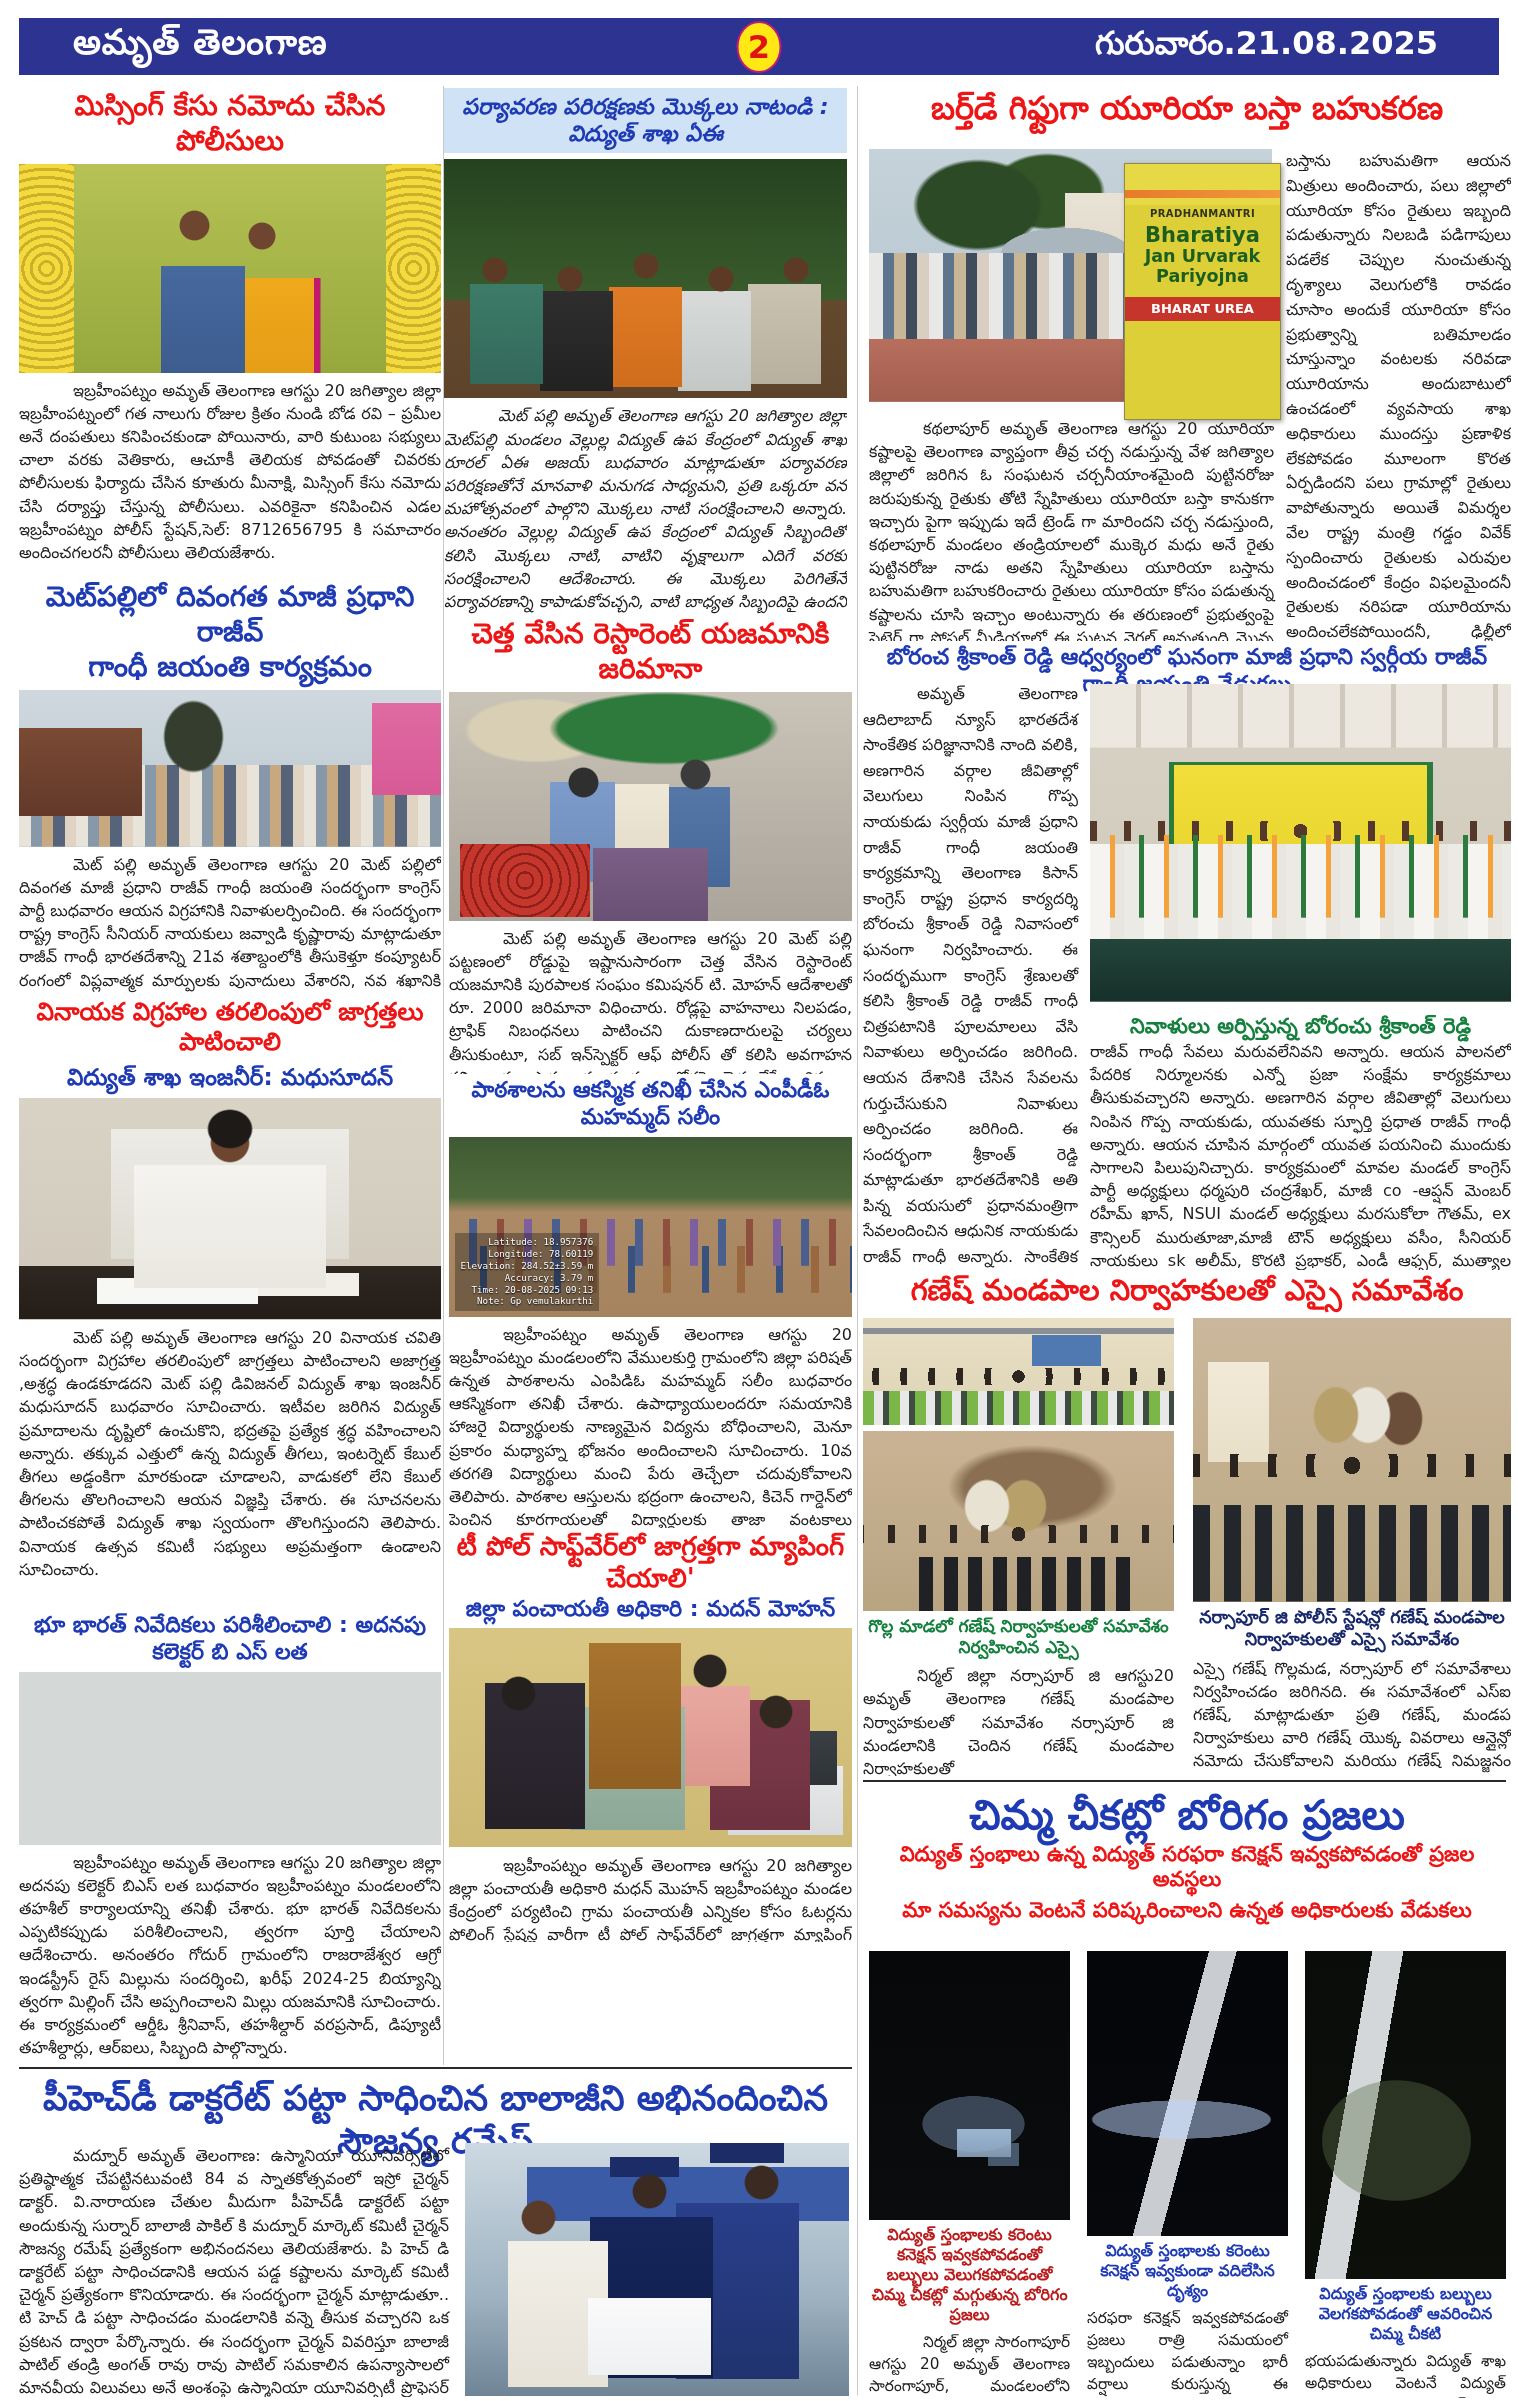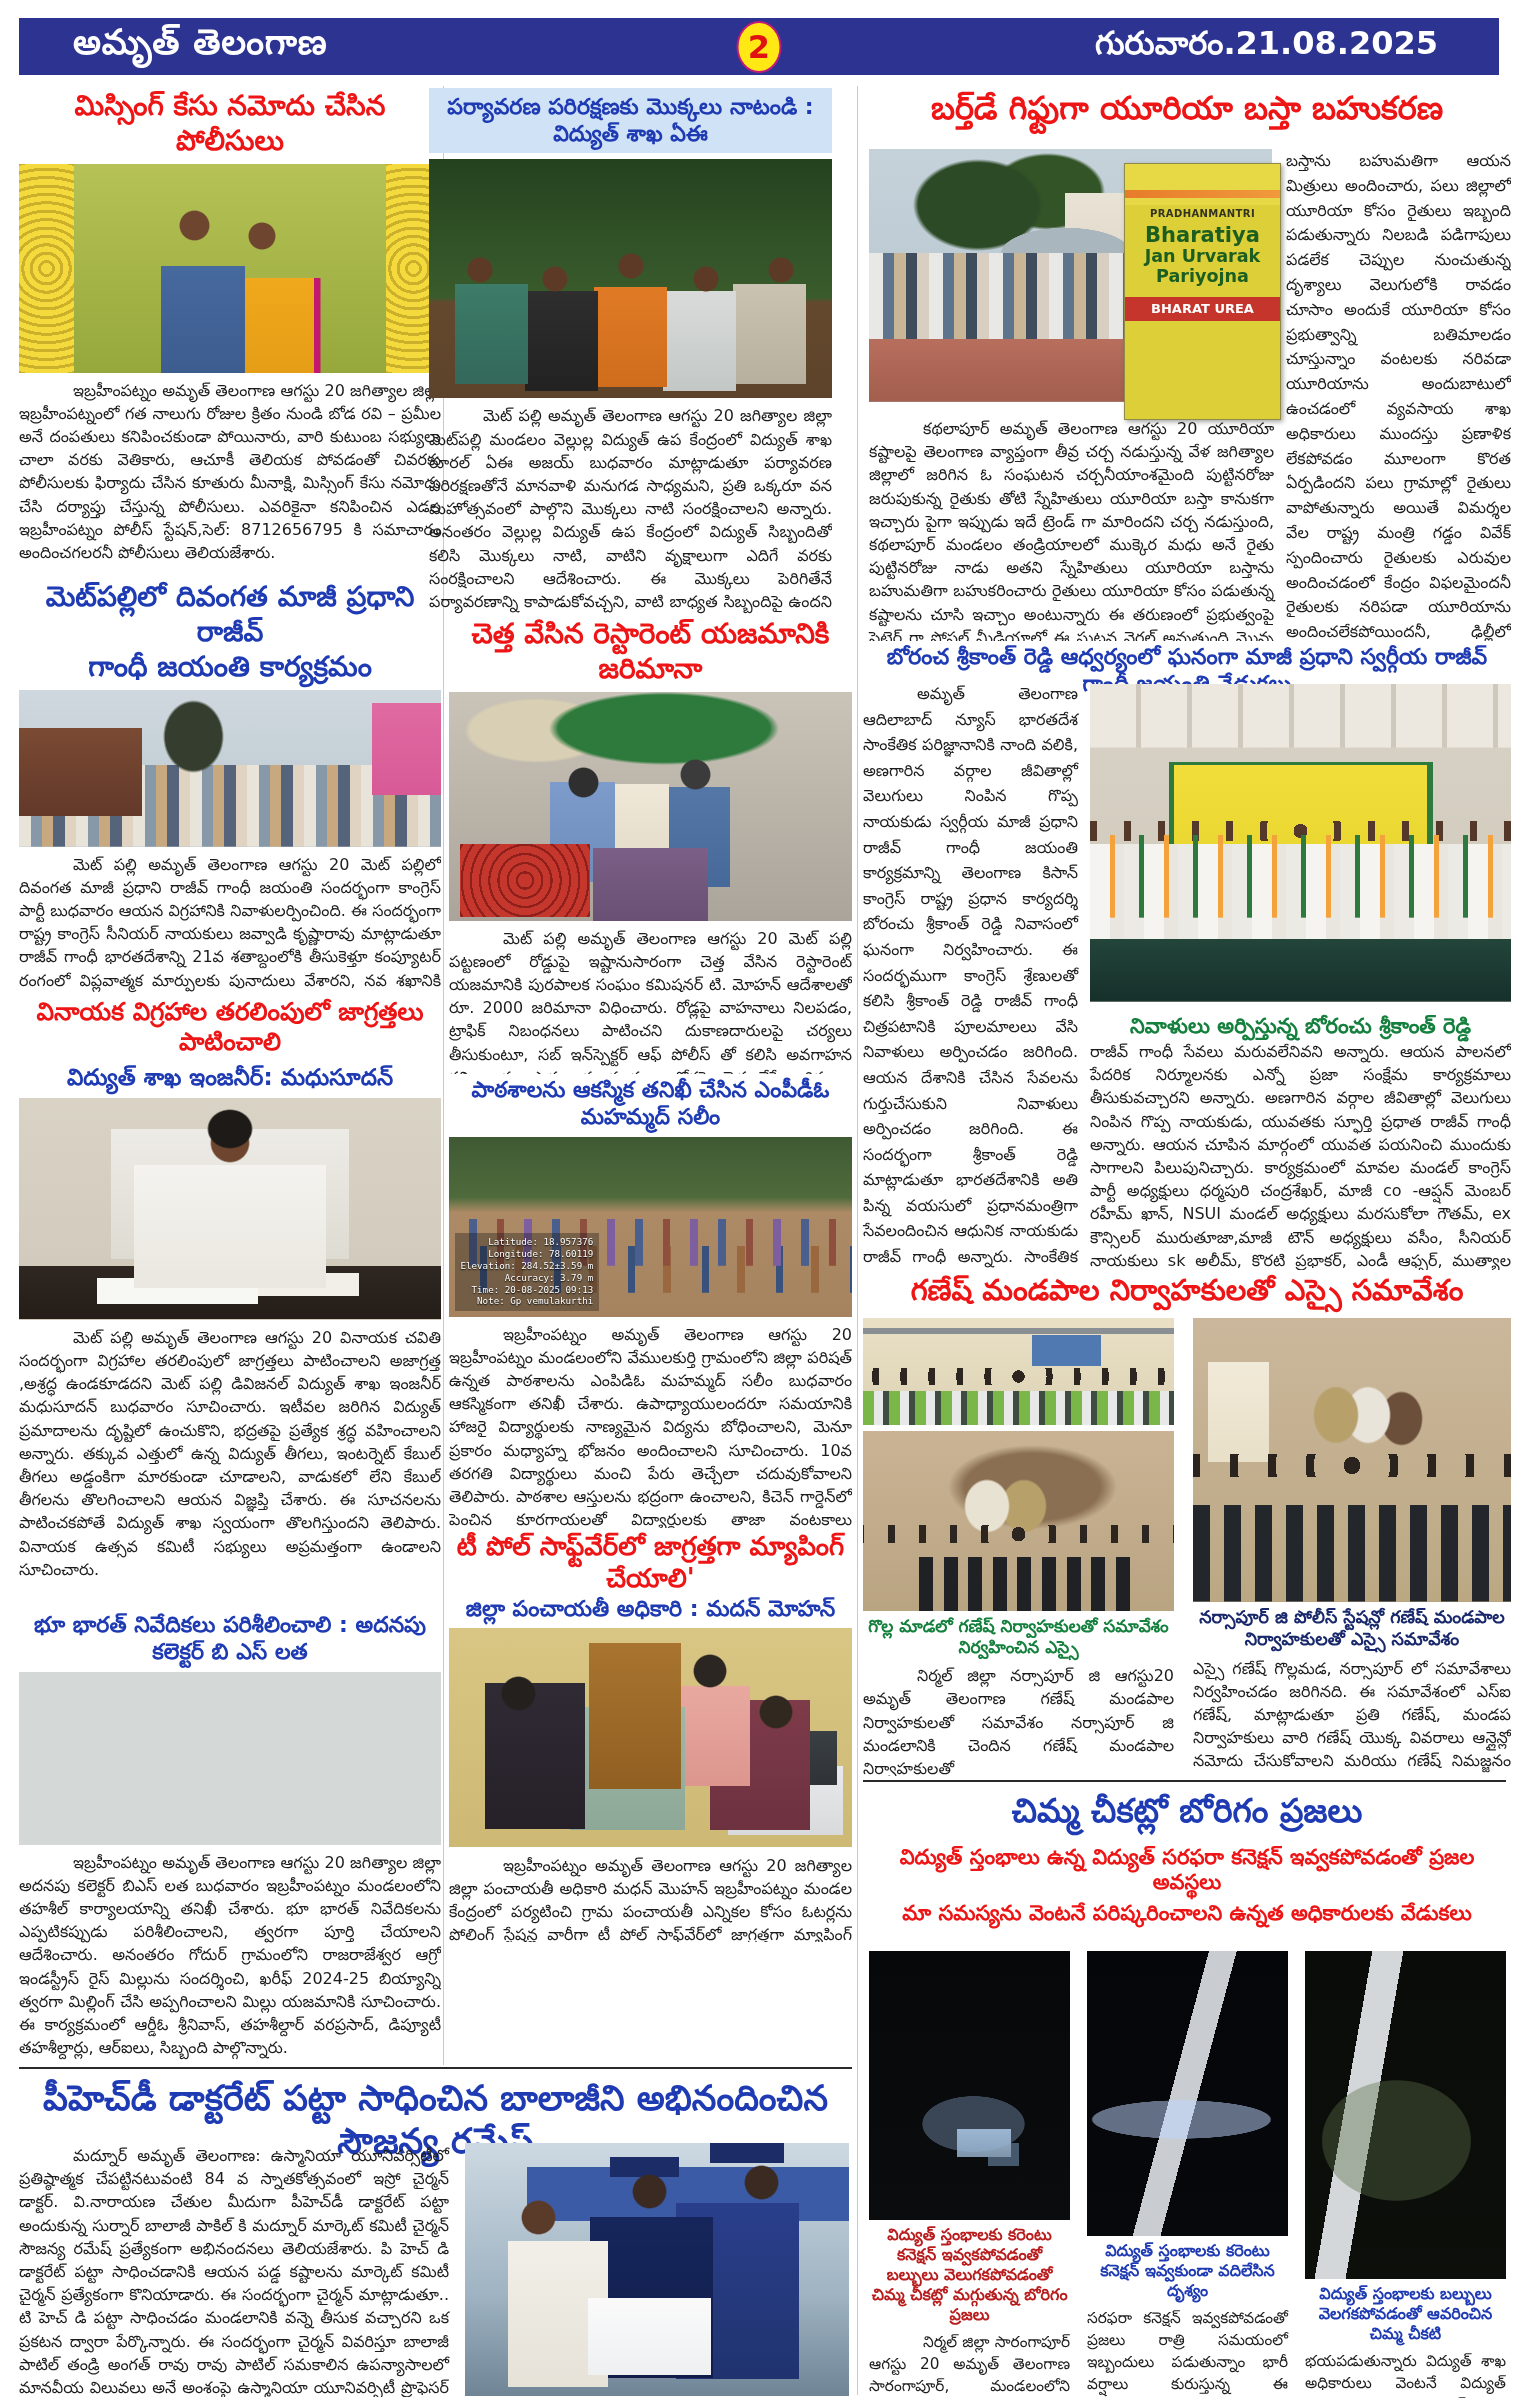--- a/index.html
+++ b/index.html
@@ -253,21 +253,21 @@
   </div>
 
   <div class="art" style="left:19px;top:2075px;width:833px;height:322px;">
     <div class="hl blue" style="font-size:35px;">పీహెచ్‌డీ డాక్టరేట్ పట్టా సాధించిన బాలాజీని అభినందించిన సౌజన్య రమేష్</div>
     <div style="position:absolute;left:0;top:69px;width:430px;bottom:0;">
       <div class="body-txt" style="margin-top:0;">మద్నూర్ అమృత్ తెలంగాణ: ఉస్మానియా యూనివర్సిటీలో ప్రతిష్ఠాత్మక చేపట్టినటువంటి 84 వ స్నాతకోత్సవంలో ఇస్రో చైర్మన్ డాక్టర్. వి.నారాయణ చేతుల మీదుగా పీహెచ్‌డీ డాక్టరేట్ పట్టా అందుకున్న సుర్నార్ బాలాజీ పాకిల్ కి మద్నూర్ మార్కెట్ కమిటీ చైర్మన్ సౌజన్య రమేష్ ప్రత్యేకంగా అభినందనలు తెలియజేశారు. పి హెచ్ డి డాక్టరేట్ పట్టా సాధించడానికి ఆయన పడ్డ కష్టాలను మార్కెట్ కమిటీ చైర్మన్ ప్రత్యేకంగా కొనియాడారు. ఈ సందర్భంగా చైర్మన్ మాట్లాడుతూ.. టి హెచ్ డి పట్టా సాధించడం మండలానికి వన్నె తీసుక వచ్చారని ఒక ప్రకటన ద్వారా పేర్కొన్నారు. ఈ సందర్భంగా చైర్మన్ వివరిస్తూ బాలాజీ పాటిల్ తండ్రి అంగత్ రావు రావు పాటిల్ సమకాలిన ఉపన్యాసాలలో మానవీయ విలువలు అనే అంశంపై ఉస్మానియా యూనివర్సిటీ ప్రొఫెసర్ డాక్టర్ అప్సర్ ఉన్నిసా బేగం పర్యవేక్షణలో హిందీ విభాగంలో దాదాపు 5 సంవత్సరాలు పరిశోధనలు పూర్తి చేయడం జరిగిందని తెలిపారు.</div>
     </div>
     <div class="photo ph-grad" style="position:absolute;right:3.1px;top:68px;width:384px;"></div>
   </div>
 
-  <div class="art" style="left:429px;top:86px;width:403px;height:528px;">
+  <div class="art" style="left:444px;top:86px;width:403px;height:528px;font-style:italic;">
     <div class="hl blue band" style="font-size:22px;">పర్యావరణ పరిరక్షణకు మొక్కలు నాటండి : విద్యుత్ శాఖ ఏఈ</div>
     <div class="photo ph-planting"></div>
     <div class="body-txt">మెట్ పల్లి అమృత్ తెలంగాణ ఆగస్టు 20 జగిత్యాల జిల్లా మెట్‌పల్లి మండలం వెల్లుల్ల విద్యుత్ ఉప కేంద్రంలో విద్యుత్ శాఖ రూరల్ ఏఈ అజయ్ బుధవారం మాట్లాడుతూ పర్యావరణ పరిరక్షణతోనే మానవాళి మనుగడ సాధ్యమని, ప్రతి ఒక్కరూ వన మహోత్సవంలో పాల్గొని మొక్కలు నాటి సంరక్షించాలని అన్నారు. అనంతరం వెల్లుల్ల విద్యుత్ ఉప కేంద్రంలో విద్యుత్ సిబ్బందితో కలిసి మొక్కలు నాటి, వాటిని వృక్షాలుగా ఎదిగే వరకు సంరక్షించాలని ఆదేశించారు. ఈ మొక్కలు పెరిగితేనే పర్యావరణాన్ని కాపాడుకోవచ్చని, వాటి బాధ్యత సిబ్బందిపై ఉందని తెలిపారు.</div>
   </div>
 
   <div class="art" style="left:449px;top:614px;width:403px;height:460px;">
     <div class="hl red" style="font-size:28px;">చెత్త వేసిన రెస్టారెంట్ యజమానికి జరిమానా</div>
     <div class="photo ph-market"></div>
     <div class="body-txt">మెట్ పల్లి అమృత్ తెలంగాణ ఆగస్టు 20 మెట్ పల్లి పట్టణంలో రోడ్డుపై ఇష్టానుసారంగా చెత్త వేసిన రెస్టారెంట్ యజమానికి పురపాలక సంఘం కమిషనర్ టి. మోహన్ ఆదేశాలతో రూ. 2000 జరిమానా విధించారు. రోడ్లపై వాహనాలు నిలపడం, ట్రాఫిక్ నిబంధనలు పాటించని దుకాణదారులపై చర్యలు తీసుకుంటూ, సబ్ ఇన్‌స్పెక్టర్ ఆఫ్ పోలీస్ తో కలిసి అవగాహన కల్పించారు. షాపు యజమానులు రోడ్లపై చెత్త వేస్తే జరిమానా తప్పదని కమిషనర్ హెచ్చరించారు.</div>
   </div>
@@ -331,21 +331,21 @@
       <div class="body-txt" style="font-size:16px;">నిర్మల్ జిల్లా నర్సాపూర్ జి ఆగస్టు20 అమృత్ తెలంగాణ గణేష్ మండపాల నిర్వాహకులతో సమావేశం నర్సాపూర్ జి మండలానికి చెందిన గణేష్ మండపాల నిర్వాహకులతో</div>
     </div>
     <div style="position:absolute;left:330px;top:48px;width:318px;bottom:0;">
       <div class="photo ph-ganesh-in2"></div>
       <div class="cap blue" style="font-size:17.6px;">నర్సాపూర్ జి పోలీస్ స్టేషన్లో గణేష్ మండపాల నిర్వాహకులతో ఎస్సై సమావేశం</div>
       <div class="body-txt noind" style="font-size:16px;">ఎస్సై గణేష్ గొల్లమడ, నర్సాపూర్ లో సమావేశాలు నిర్వహించడం జరిగినది. ఈ సమావేశంలో ఎస్ఐ గణేష్, మాట్లాడుతూ ప్రతి గణేష్, మండప నిర్వాహకులు వారి గణేష్ యొక్క వివరాలు ఆన్లైన్లో నమోదు చేసుకోవాలని మరియు గణేష్ నిమజ్జనం రోజు రెండు బాక్సులు మాత్రమే పెట్టుకోవాలని మరియు శాంతియుతంగా జరుపుకోవాలని సూచించడం జరిగినది.</div>
     </div>
   </div>
 
   <div class="art" style="left:863px;top:1788px;width:648px;height:610px;">
-    <div class="hl blue" style="font-size:33px;margin-bottom:14px;">చిమ్మ చీకట్లో బోరిగం ప్రజలు</div>
+    <div class="hl blue" style="font-size:41px;margin-bottom:1px;">చిమ్మ చీకట్లో బోరిగం ప్రజలు</div>
     <div class="sub" style="font-size:21px;color:#ed1515;">విద్యుత్ స్తంభాలు ఉన్న విద్యుత్ సరఫరా కనెక్షన్ ఇవ్వకపోవడంతో ప్రజల అవస్థలు</div>
     <div class="sub" style="font-size:21px;color:#ed1515;">మా సమస్యను వెంటనే పరిష్కరించాలని ఉన్నత అధికారులకు వేడుకలు</div>
     <div style="position:absolute;left:6.1px;top:163px;width:201px;bottom:0;">
       <div class="photo ph-night1"></div>
       <div class="cap blue" style="font-size:16px;color:#b91c1c;">విద్యుత్ స్తంభాలకు కరెంటు కనెక్షన్ ఇవ్వకపోవడంతో బల్బులు వెలుగకపోవడంతో చిమ్మ చీకట్లో మగ్గుతున్న బోరిగం ప్రజలు</div>
       <div class="body-txt" style="font-size:15.3px;">నిర్మల్ జిల్లా సారంగాపూర్ ఆగస్టు 20 అమృత్ తెలంగాణ సారంగాపూర్, మండలంలోని బోరిగం, గ్రామంలో ప్రజలు చీకట్లో మగ్గుతున్నారు విద్యుత్ స్తంభాలు ఉన్న కరెంటు</div>
     </div>
     <div style="position:absolute;left:224px;top:163px;width:201px;bottom:0;">
       <div class="photo ph-night2"></div>
       <div class="cap blue" style="font-size:16px;color:#1f3bb3;">విద్యుత్ స్తంభాలకు కరెంటు కనెక్షన్ ఇవ్వకుండా వదిలేసిన దృశ్యం</div>

